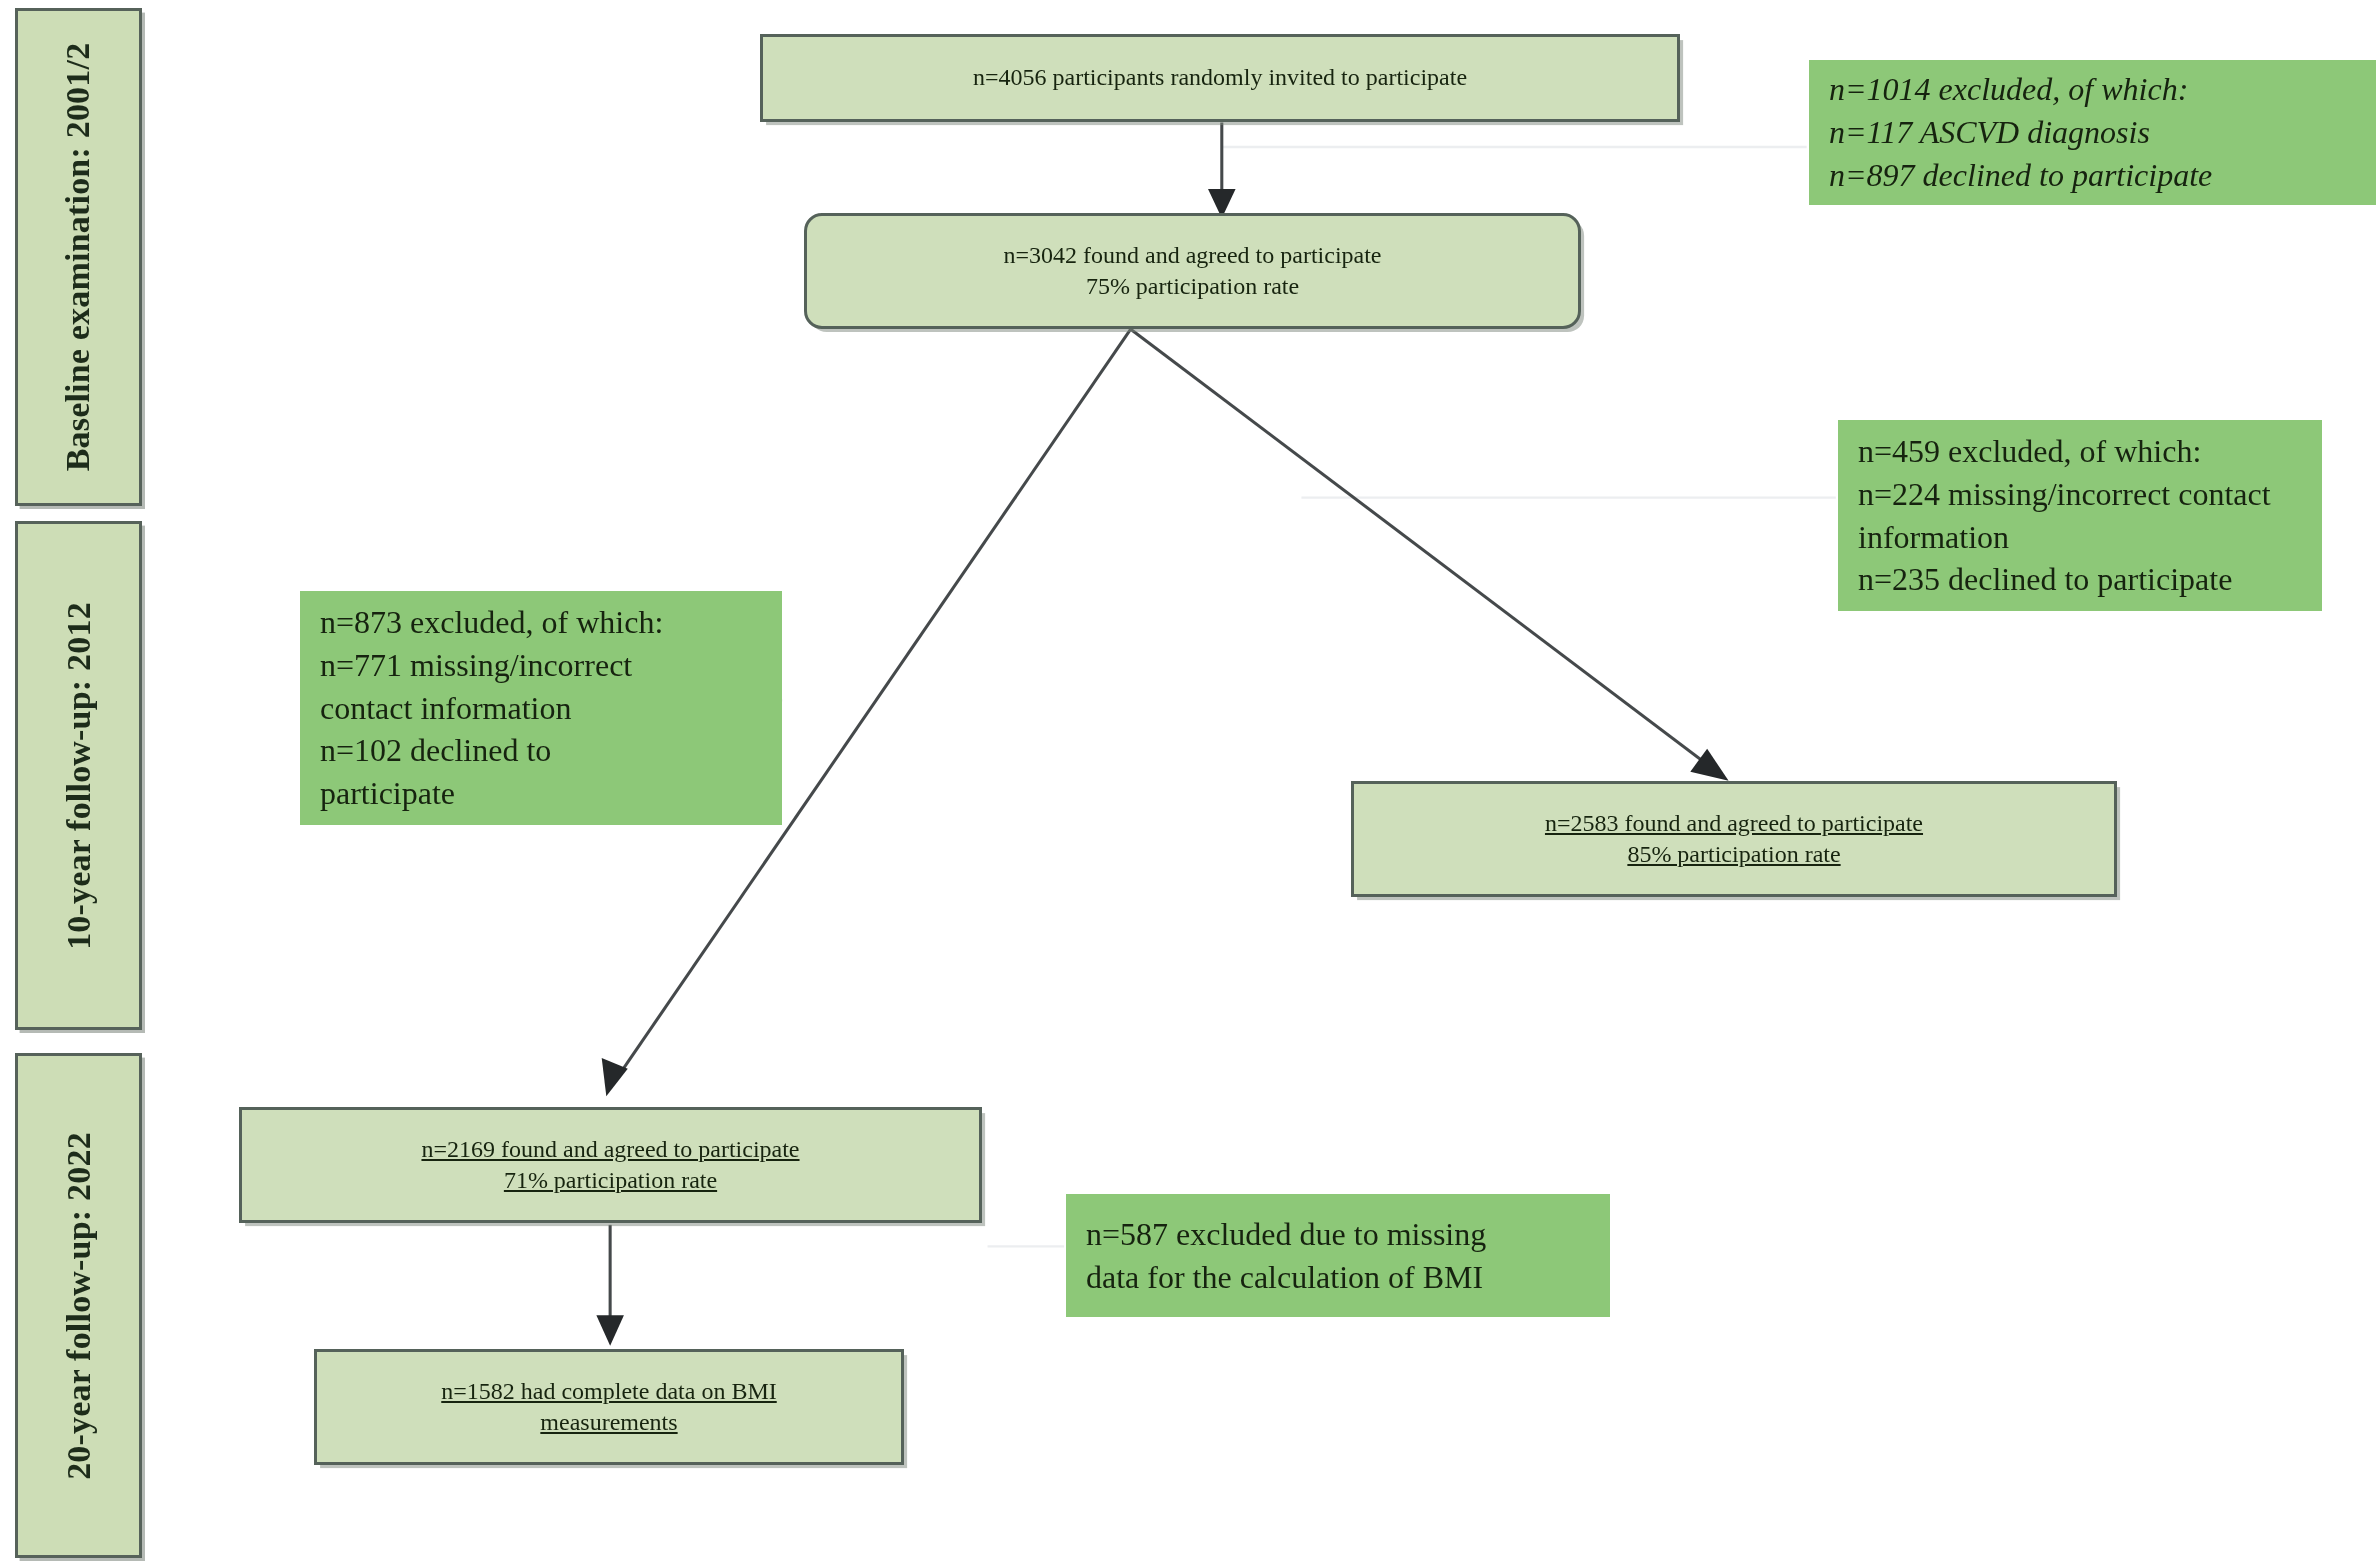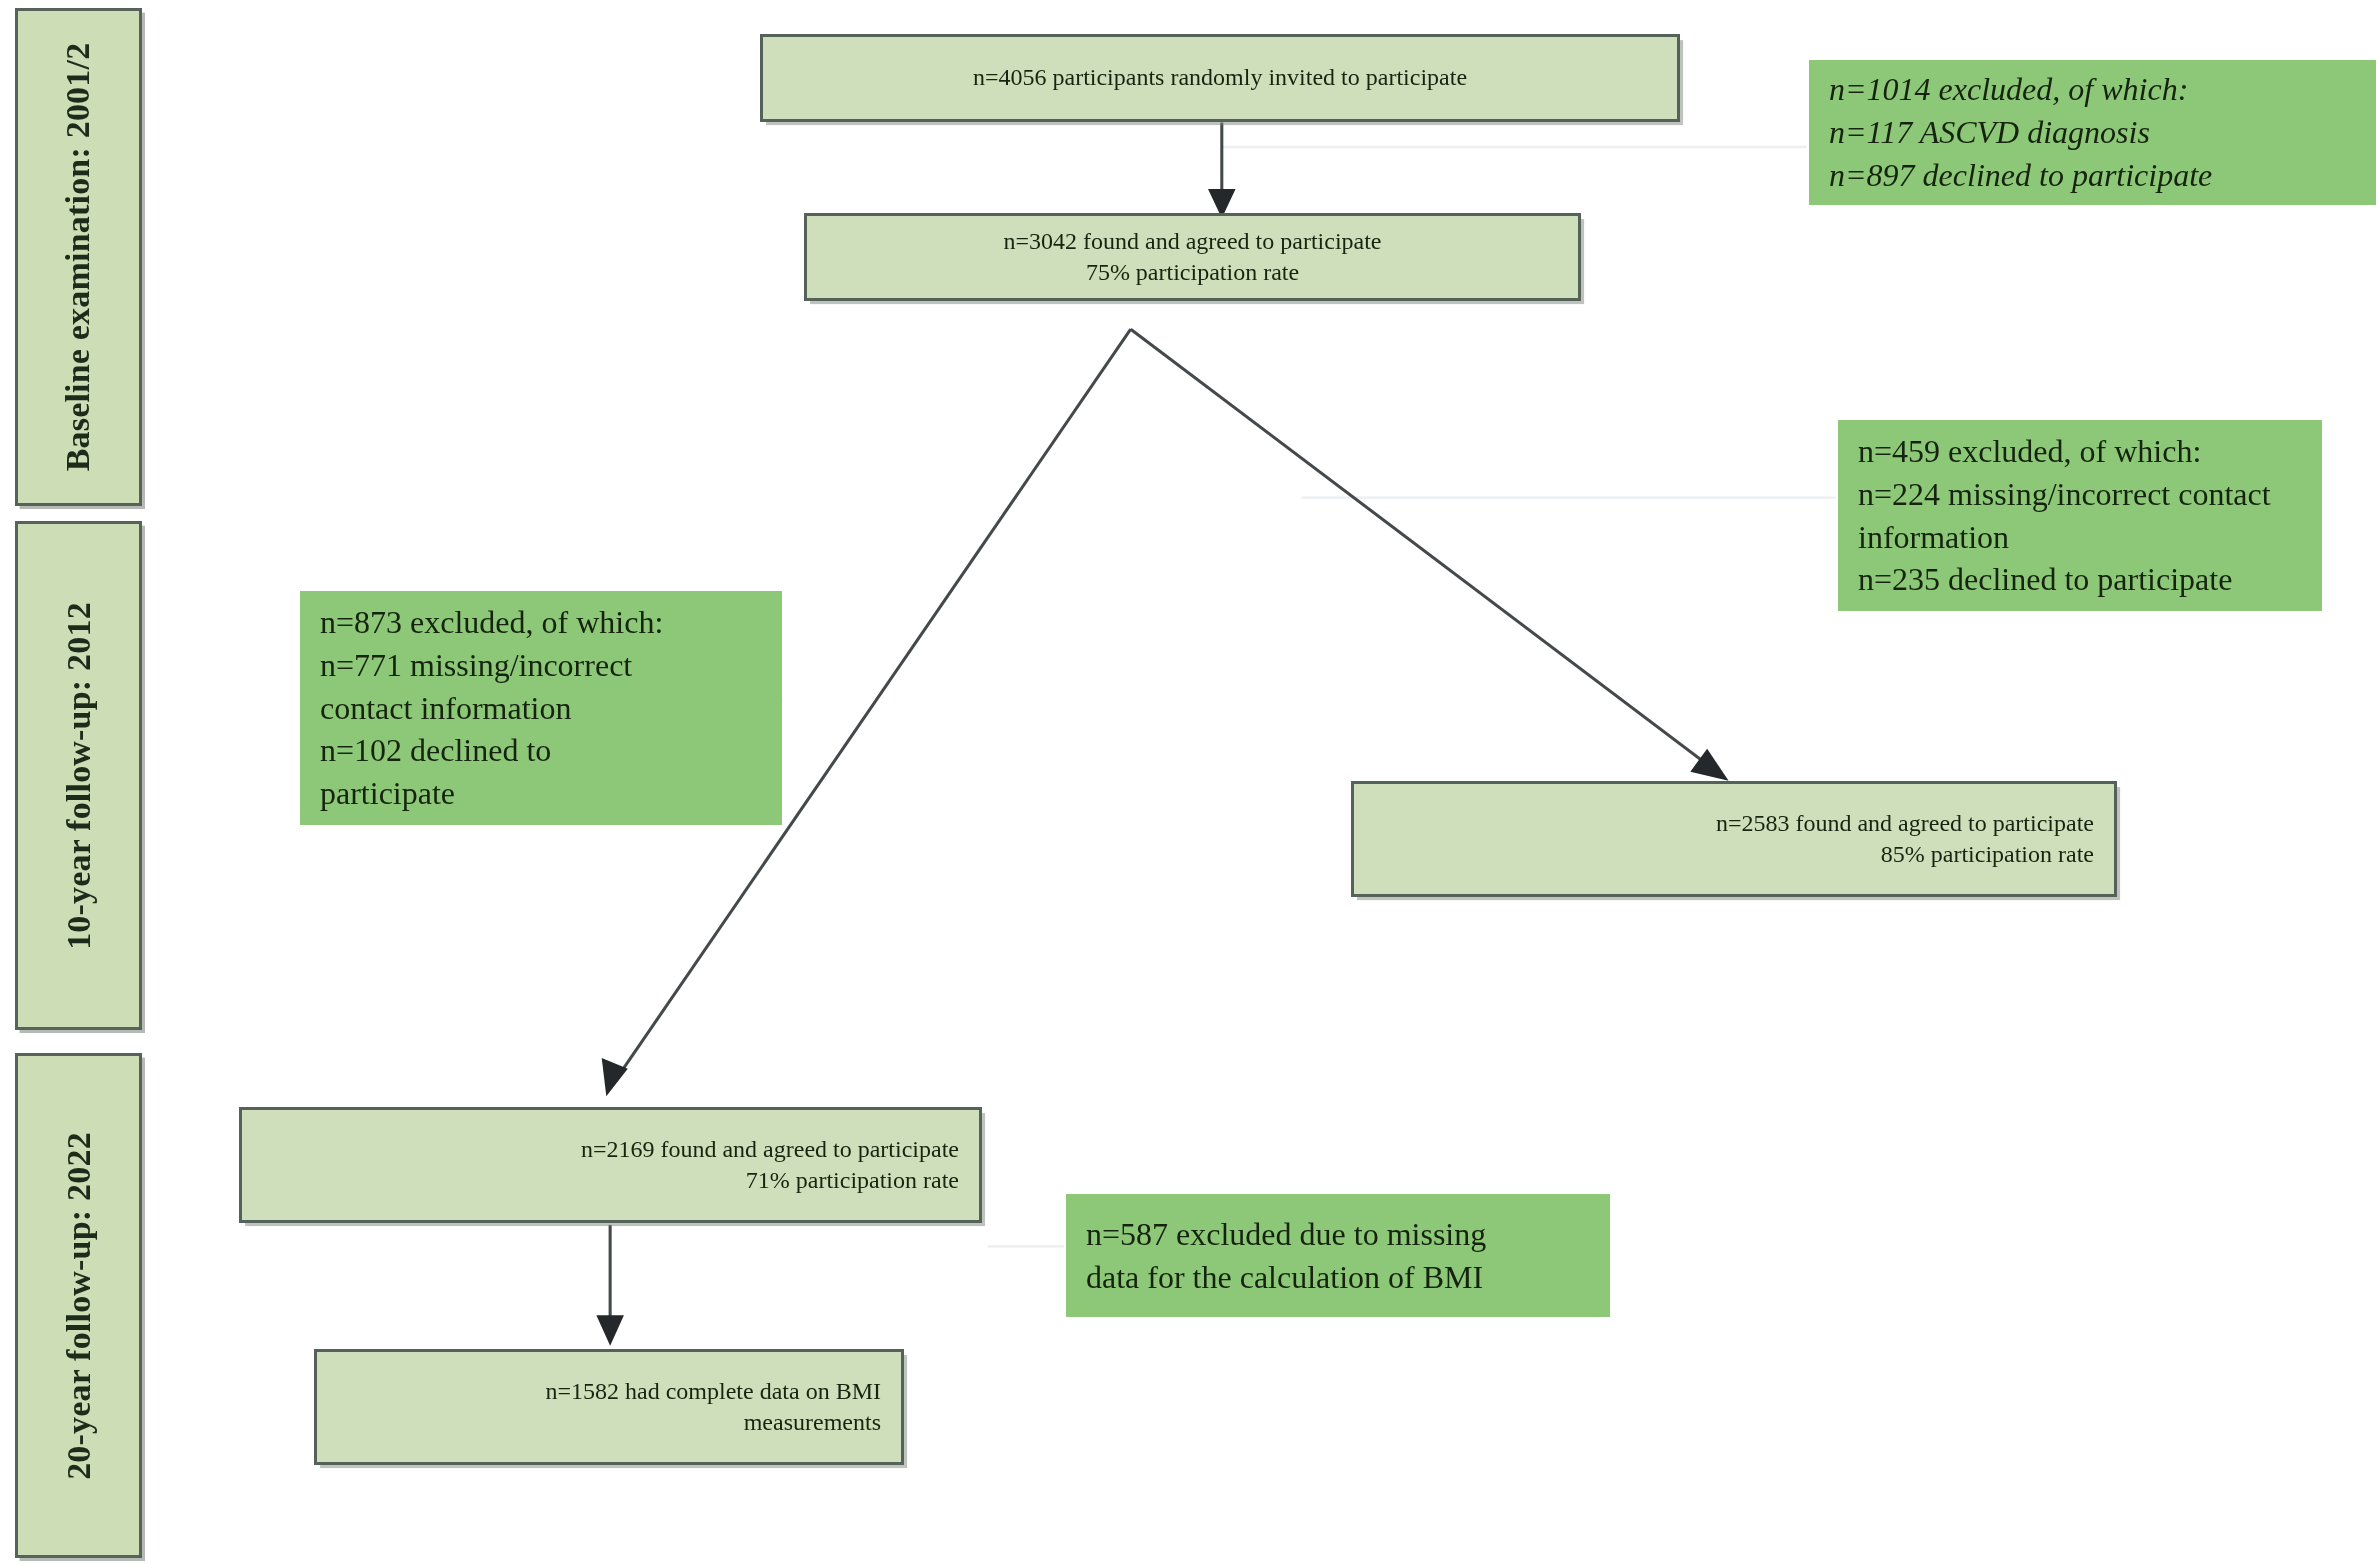--- a/index.html
+++ b/index.html
@@ -48,21 +48,21 @@
     justify-content: center;
     padding: 7.7px 20px;
   }
   .flow-box .line {
     font-size: 24px;
     line-height: 1.30;
     color: #17240f;
     white-space: nowrap;
   }
   .flow-box.center .line { text-align: center; }
-  .flow-box.left   .line { text-align: right; }
+  .flow-box.left   .line { text-align: center; text-decoration: underline; }
 
   
   .excl-box {
     position: absolute;
     box-sizing: border-box;
     background: #8dc878;
     display: flex;
     flex-direction: column;
     justify-content: center;
     padding: 6.1px 20px;
@@ -123,21 +123,21 @@
     <polygon class="arrowhead" points="792,1432 786,1382 820,1396"></polygon>
 
     <line class="conn" x1="797" y1="1600" x2="797" y2="1725"></line>
     <polygon class="arrowhead" points="797,1758 779,1718 815,1718"></polygon>
   </svg>
 
   <div class="flow-box center" style="left:760px; top:34px; width:920px; height:88px;">
     <div class="line">n=4056 participants randomly invited to participate</div>
   </div>
 
-  <div class="flow-box center" style="left:804px; top:213px; width:777px; height:88px;">
+  <div class="flow-box center" style="left:804px; top:213px; width:777px; height:116px;border-radius:18px;">
     <div class="line">n=3042 found and agreed to participate</div>
     <div class="line">75% participation rate</div>
   </div>
 
   <div class="flow-box left" style="left:1351px; top:781px; width:766px; height:116px;">
     <div class="line">n=2583 found and agreed to participate</div>
     <div class="line">85% participation rate</div>
   </div>
 
   <div class="flow-box left" style="left:239px; top:1107px; width:743px; height:116px;">

